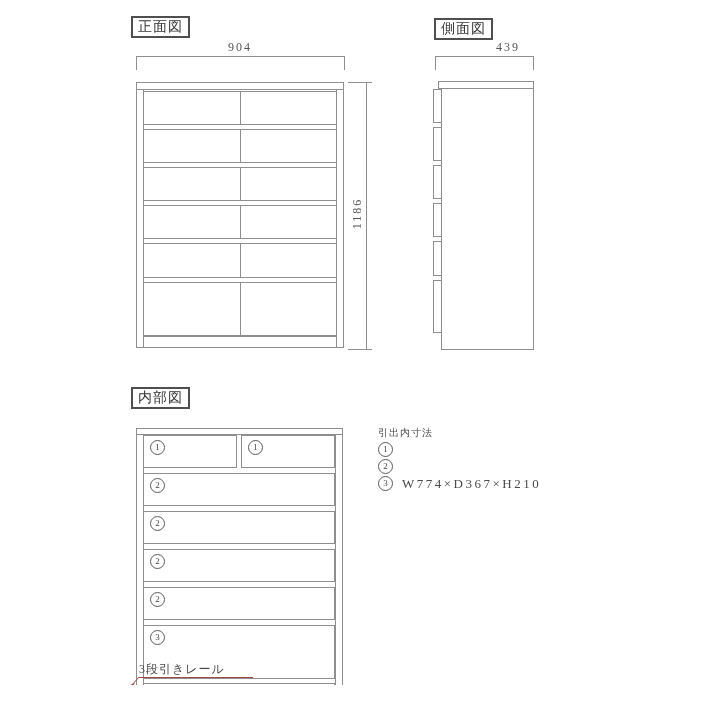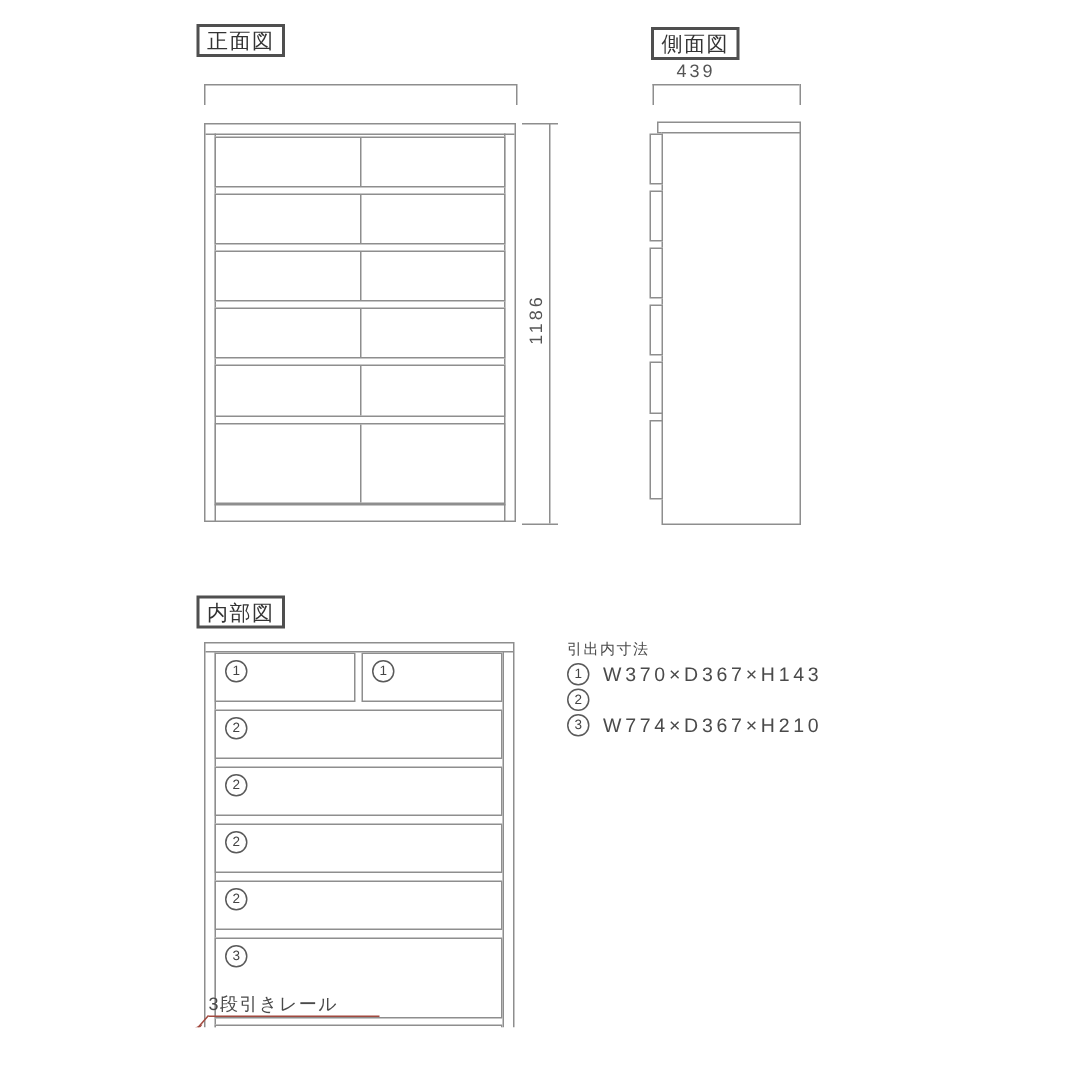--- a/index.html
+++ b/index.html
@@ -1,18 +1,18 @@
 <!DOCTYPE html>
 <html><head>
 <meta charset="utf-8">
 <style>
   html,body{margin:0;padding:0;background:#fff;}
   .canvas{
     position:relative;width:713px;height:685px;background:#ffffff;
-    font-family:Liberation Sans, sans-serif;overflow:hidden;
+    font-family:Liberation Serif, serif;overflow:hidden;
     --line:#8e8e8e;--ink:#4a4a4a;--dark:#3d3d3d;--accent:#a2493f;
   }
   .abs{position:absolute;}
   .view-label{
     position:absolute;border:2px solid #4f4f4f;background:#fff;color:#333;
     font-size:14px;line-height:18px;padding:0 5px;letter-spacing:1px;white-space:nowrap;
   }
   .dim-text{position:absolute;color:#555;font-size:12px;letter-spacing:2px;text-align:center;}
   .hline{position:absolute;border-top:1px solid var(--line);}
   .vline{position:absolute;border-left:1px solid var(--line);}
@@ -31,20 +31,21 @@
   .rail-note{position:absolute;font-size:12px;color:#4a4a4a;letter-spacing:1px;white-space:nowrap;}
   .rail-underline{position:absolute;height:1px;background:var(--accent);}
 </style>
 </head>
 <body>
 
 <div class="canvas">
 
   <div class="view-label" style="left:131px;top:16px;">正面図</div>
 
+  <div class="dim-text" style="left:136px;top:40px;width:208px;">904</div>
   <div class="hline" style="left:136px;top:56px;width:208px;"></div>
   <div class="vline" style="left:136px;top:56px;height:14px;"></div>
   <div class="vline" style="left:344px;top:56px;height:14px;"></div>
 
   <div class="rect" style="left:136px;top:82px;width:208px;height:266px;">
     <div class="hline" style="left:0;top:6px;width:206px;"></div>
     <div class="vline" style="left:6px;top:6px;height:259px;"></div>
     <div class="vline" style="left:199px;top:6px;height:259px;"></div>
 
     <div class="rect" style="left:6px;top:8px;width:194px;height:34px;">
@@ -68,35 +69,35 @@
     <div class="hline" style="left:6px;top:253px;width:194px;"></div>
   </div>
 
   <div class="hline" style="left:348px;top:82px;width:24px;"></div>
   <div class="hline" style="left:348px;top:349px;width:24px;"></div>
   <div class="vline" style="left:366px;top:82px;height:267px;"></div>
   <div class="dim-text" style="left:336px;top:206px;width:42px;transform:rotate(-90deg);">1186</div>
 
   <div class="view-label" style="left:434px;top:18px;">側面図</div>
 
-  <div class="dim-text" style="left:415px;top:40px;width:98px;">439</div>
+  <div class="dim-text" style="left:459px;top:40px;width:98px;">439</div>
   <div class="hline" style="left:435px;top:56px;width:98px;"></div>
   <div class="vline" style="left:435px;top:56px;height:14px;"></div>
   <div class="vline" style="left:533px;top:56px;height:14px;"></div>
 
   <div class="rect" style="left:438px;top:81px;width:96px;height:8px;"></div>
   <div class="rect" style="left:441px;top:88px;width:93px;height:262px;"></div>
   <div class="rect" style="left:433px;top:89px;width:9px;height:34px;"></div>
   <div class="rect" style="left:433px;top:127px;width:9px;height:34px;"></div>
   <div class="rect" style="left:433px;top:165px;width:9px;height:34px;"></div>
   <div class="rect" style="left:433px;top:203px;width:9px;height:34px;"></div>
   <div class="rect" style="left:433px;top:241px;width:9px;height:35px;"></div>
   <div class="rect" style="left:433px;top:280px;width:9px;height:53px;"></div>
 
-  <div class="view-label" style="left:131px;top:397px;">内部図</div>
+  <div class="view-label" style="left:131px;top:387px;">内部図</div>
 
   <div class="rect" style="left:136px;top:428px;width:207px;height:272px;">
     <div class="hline" style="left:0;top:5px;width:205px;"></div>
     <div class="vline" style="left:6px;top:5px;height:265px;"></div>
     <div class="vline" style="left:198px;top:5px;height:265px;"></div>
 
     <div class="rect" style="left:6px;top:6px;width:94px;height:33px;">
       <span class="circ cell-label">1</span>
     </div>
     <div class="rect" style="left:104px;top:6px;width:94px;height:33px;">
@@ -127,21 +128,20 @@
     <svg class="abs" style="left:-8px;top:247px;" width="12" height="13" viewBox="0 0 12 13">
       <line x1="10" y1="1" x2="3" y2="9" stroke="#a2493f" stroke-width="1"></line>
       <polygon points="3,9 8,7 5,11" fill="#a2493f" transform="translate(-2,0)"></polygon>
     </svg>
   </div>
 
   <div class="spec">
     <div class="spec-title">引出内寸法</div>
     <div class="spec-row">
       <span class="circ">1</span>
-      <span class="spec-dims">W370×D367×H143</span>
     </div>
     <div class="spec-row">
       <span class="circ">2</span>
     </div>
     <div class="spec-row">
       <span class="circ">3</span>
       <span class="spec-dims">W774×D367×H210</span>
     </div>
   </div>
 

